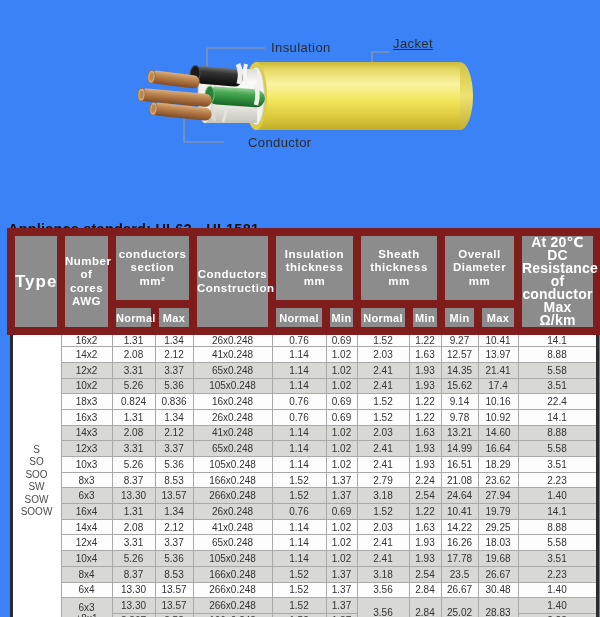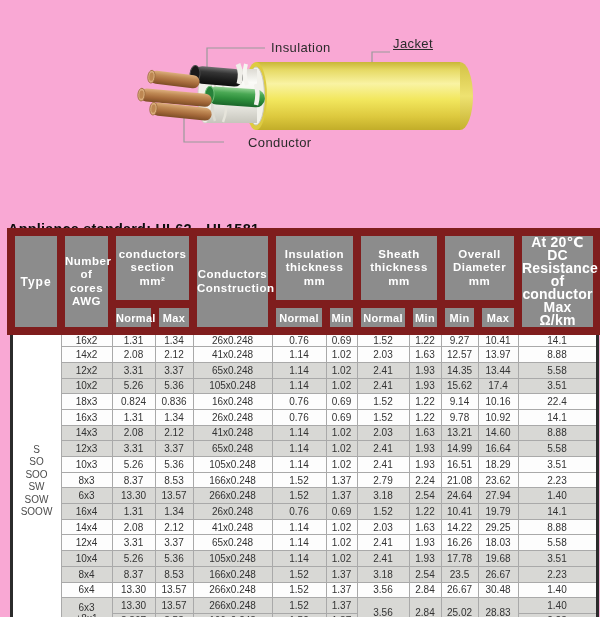--- a/index.html
+++ b/index.html
@@ -1,16 +1,16 @@
 <!DOCTYPE html>
 <html><head>
 <meta charset="utf-8">
 <style>
   html,body{margin:0;padding:0;background:#fff;}
-  .page{position:relative;width:600px;height:617px;background:#f9a8d4;overflow:hidden;
+  .page{position:relative;width:600px;height:617px;background:#3b82f6;overflow:hidden;
         font-family:"Liberation Sans","DejaVu Sans",sans-serif;}
 
   
   .diagram{position:absolute;left:110px;top:8px;width:385px;height:168px;}
   .diagram svg{position:absolute;left:0;top:0;}
   .lbl{position:absolute;font-size:13px;color:#2b2b2b;letter-spacing:.4px;white-space:nowrap;}
   .lbl-insulation{left:161px;top:32px;}
   .lbl-jacket{left:283px;top:28px;text-decoration:underline;}
   .lbl-conductor{left:118px;top:127px;margin-left:20px;}
 
@@ -19,21 +19,21 @@
            line-height:18px;letter-spacing:.2px;white-space:pre-wrap;}
 
   
   table.spec{position:absolute;left:7px;top:228px;width:586px;border-collapse:collapse;
              table-layout:fixed;border:3px solid #2b2b2b;}
   table.spec th{background:var(--header-bg,#8c8c8c);color:#ffffff;font-weight:bold;text-align:center;
      vertical-align:middle;white-space:pre-line;padding:0;border:8px solid #7f1d1d;}
   thead tr.top-row{height:54px;}
   thead tr.sub-row{height:19px;}
   th.main{font-size:11.5px;line-height:13.5px;letter-spacing:.5px;}
-  th.type-h{font-size:12px;letter-spacing:1px;}
+  th.type-h{font-size:17px;letter-spacing:1px;}
   th.small{font-size:14px;line-height:13px;letter-spacing:.2px;}
   th.sub{font-size:11px;letter-spacing:.3px;}
   th.hb{border-bottom:2px solid #3a3a3a;}
   tbody tr{height:15.7px;}
   tbody td{border:1px solid #a9a9a9;font-size:10px;color:#333333;text-align:center;
            vertical-align:middle;padding:0;background:#fdfdfd;}
   tr.shade td{background:var(--row-shade,#d8d8d5);}
   tbody td.pre{white-space:pre-line;line-height:11px;}
   tbody td.type-cell{background:#ffffff;white-space:pre-line;line-height:12.5px;color:#4c4c4c;}
 </style>
@@ -233,21 +233,21 @@
         <tr class="shade">
           <td>12x2</td>
           <td>3.31</td>
           <td>3.37</td>
           <td>65x0.248</td>
           <td>1.14</td>
           <td>1.02</td>
           <td>2.41</td>
           <td>1.93</td>
           <td>14.35</td>
-          <td>13.44</td>
+          <td>21.41</td>
           <td>5.58</td>
         </tr>
         <tr class="shade">
           <td>10x2</td>
           <td>5.26</td>
           <td>5.36</td>
           <td>105x0.248</td>
           <td>1.14</td>
           <td>1.02</td>
           <td>2.41</td>

